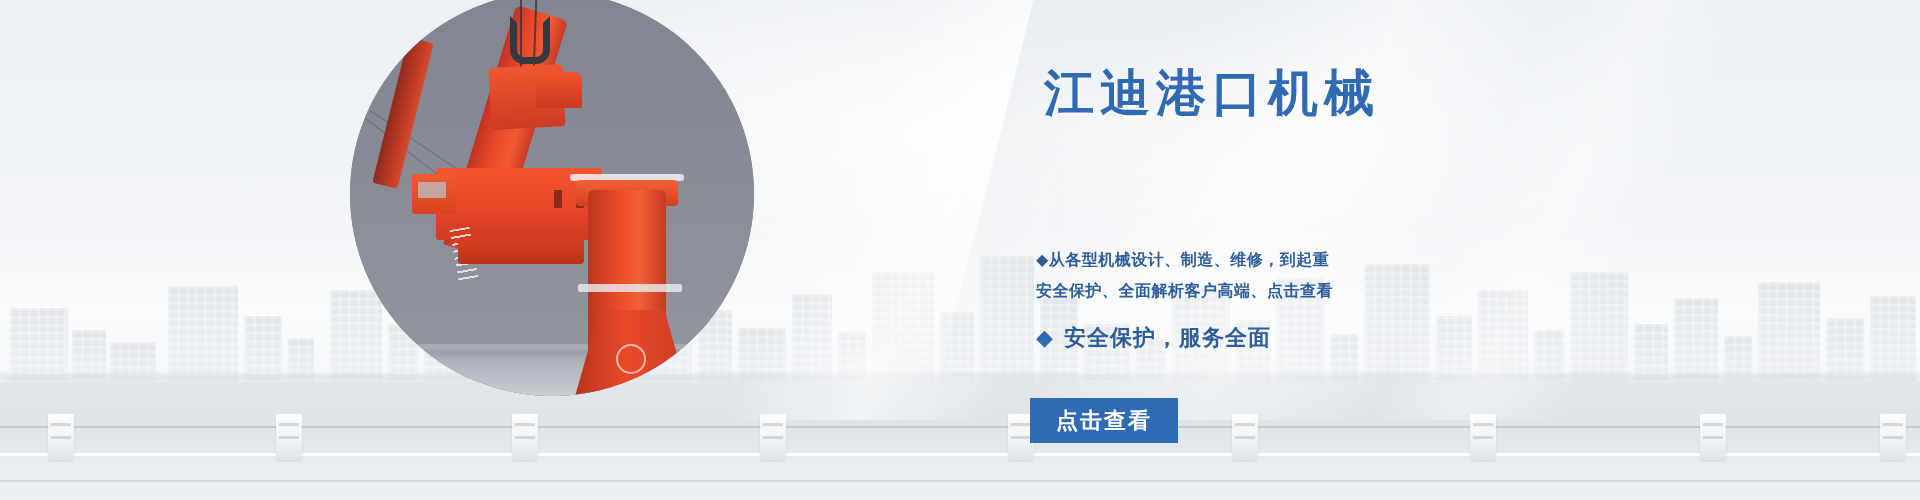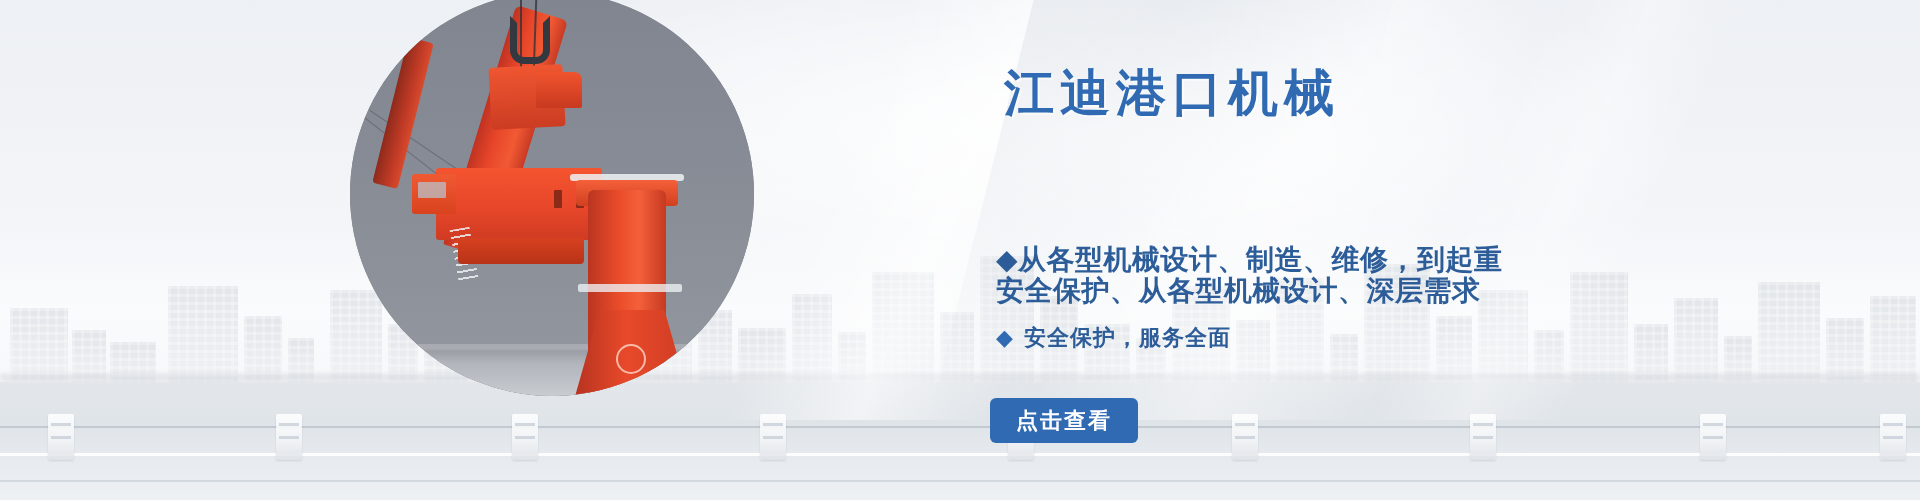--- a/index.html
+++ b/index.html
@@ -266,21 +266,21 @@
     height: 1px;
     transform-origin: left center;
   }
   .crane .guy.g1 { left: 8px;  top: 120px; width: 150px; transform: rotate(38deg); }
   .crane .guy.g2 { left: 20px; top: 118px; width: 160px; transform: rotate(34deg); }
   .crane .guy.g3 { left: 250px; top: 214px; width: 120px; transform: rotate(64deg); }
 
   
   .content {
     position: absolute;
-    left: 984px; top: 0;
+    left: 1024px; top: 0;
     width: 760px; height: 500px;
   }
   .headline {
     position: absolute;
     left: 20px; top: 60px;
     font-size: 50px;
     font-weight: 700;
     letter-spacing: 6px;
     color: #2f6ab3;
     text-shadow: 2px 2px 0 rgba(255,255,255,0.55);
@@ -299,21 +299,21 @@
     font-weight: 700;
     letter-spacing: 3px;
     white-space: nowrap;
     clip-path: polygon(14px 0, 100% 0, calc(100% - 14px) 100%, 0 100%);
   }
   .desc {
     position: absolute;
     left: 12px; top: 244px;
     width: 500px;
     color: #2d5d99;
-    font-size: 28px;
+    font-size: 16px;
     font-weight: 700;
     line-height: 31px;
     letter-spacing: 0.5px;
     white-space: nowrap;
   }
   .desc .line { display: block; }
   .feature {
     position: absolute;
     left: 12px; top: 323px;
     color: #2d5d99;
@@ -321,21 +321,21 @@
     font-weight: 700;
     letter-spacing: 1px;
     white-space: nowrap;
   }
   .feature .bullet { color: #2f6ab3; margin-right: 10px; }
   .cta {
     position: absolute;
     left: 6px; top: 398px;
     width: 148px; height: 45px;
     border: none;
-    border-radius: 6px;
+    border-radius: 0;
     background: #2f6ab3;
     color: #ffffff;
     font-family: "Liberation Sans", "DejaVu Sans", sans-serif;
     font-size: 22px;
     font-weight: 700;
     letter-spacing: 2px;
     cursor: pointer;
   }
 </style>
 </head>
@@ -442,21 +442,21 @@
     </div>
   </div>
 
   <div class="content">
 
     <div class="headline">江迪港口机械</div>
 
 
     <div class="desc">
       <span class="line">◆从各型机械设计、制造、维修，到起重</span>
-      <span class="line">安全保护、从各型机械设计、深层需求</span>
+      <span class="line">安全保护、全面解析客户高端、点击查看</span>
     </div>
 
     <div class="feature">
       <span class="bullet">◆</span><span>安全保护，服务全面</span>
     </div>
 
     <button class="cta">点击查看</button>
   </div>
 
 </div>

